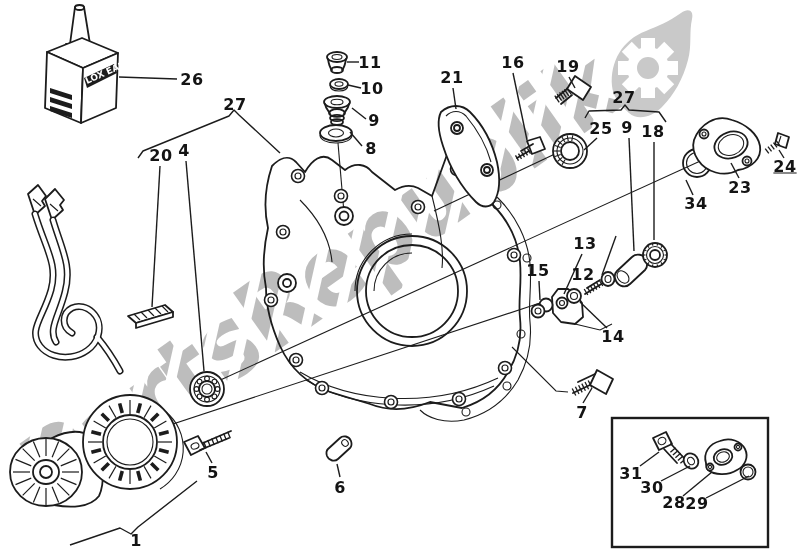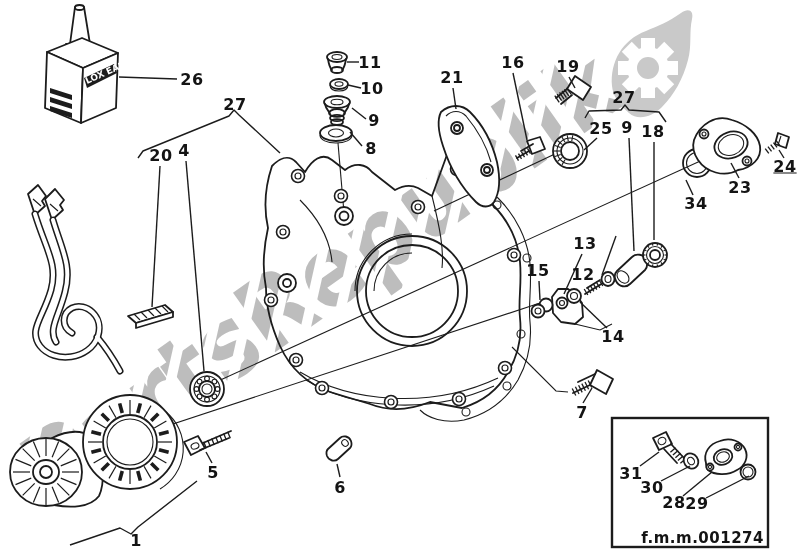--- a/index.html
+++ b/index.html
@@ -524,15 +524,14 @@
       <div class="plabel" style="left: 582px; top: 412px;">7</div>
       <div class="plabel" style="left: 213px; top: 472px;">5</div>
       <div class="plabel" style="left: 340px; top: 487px;">6</div>
       <div class="plabel" style="left: 136px; top: 540px;">1</div>
       <div class="plabel" style="left: 631px; top: 473px;">31</div>
       <div class="plabel" style="left: 652px; top: 487px;">30</div>
       <div class="plabel" style="left: 674px; top: 502px;">28</div>
       <div class="plabel" style="left: 697px; top: 503px;">29</div>
     </div>
 
-<div id="figure-code">f.m.m.001274</div>
 
 </div>
 
 </body></html>

